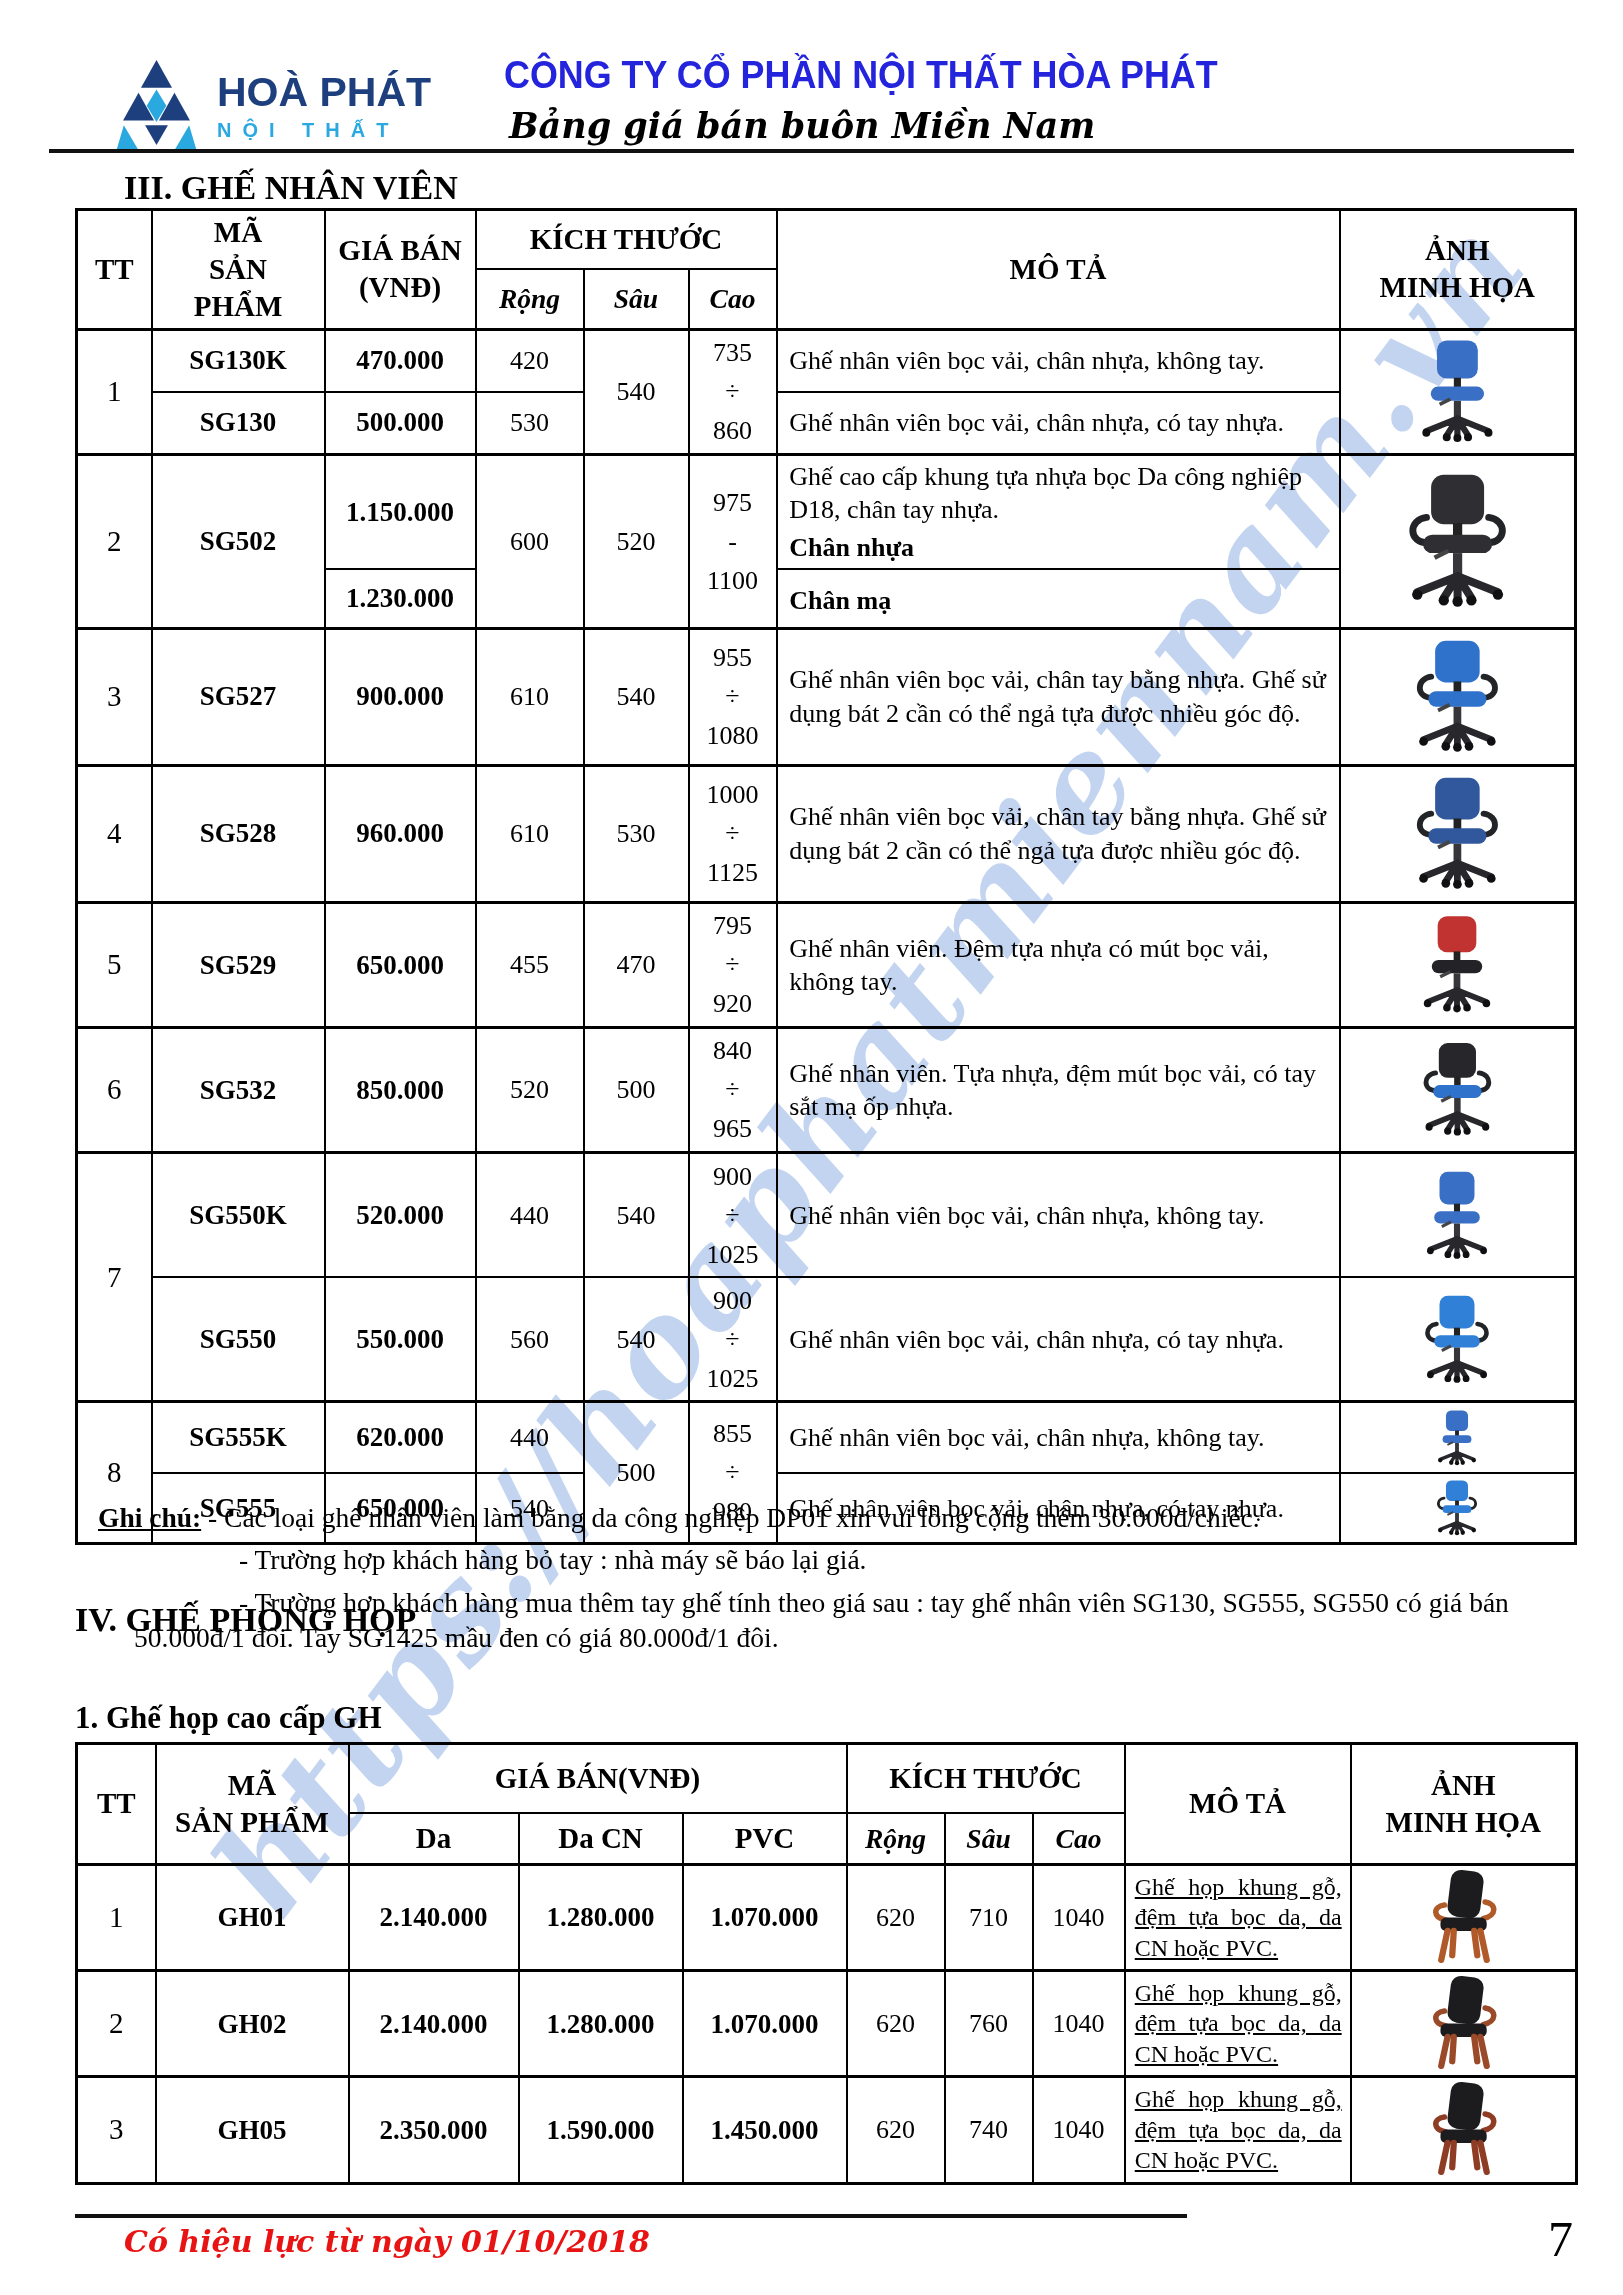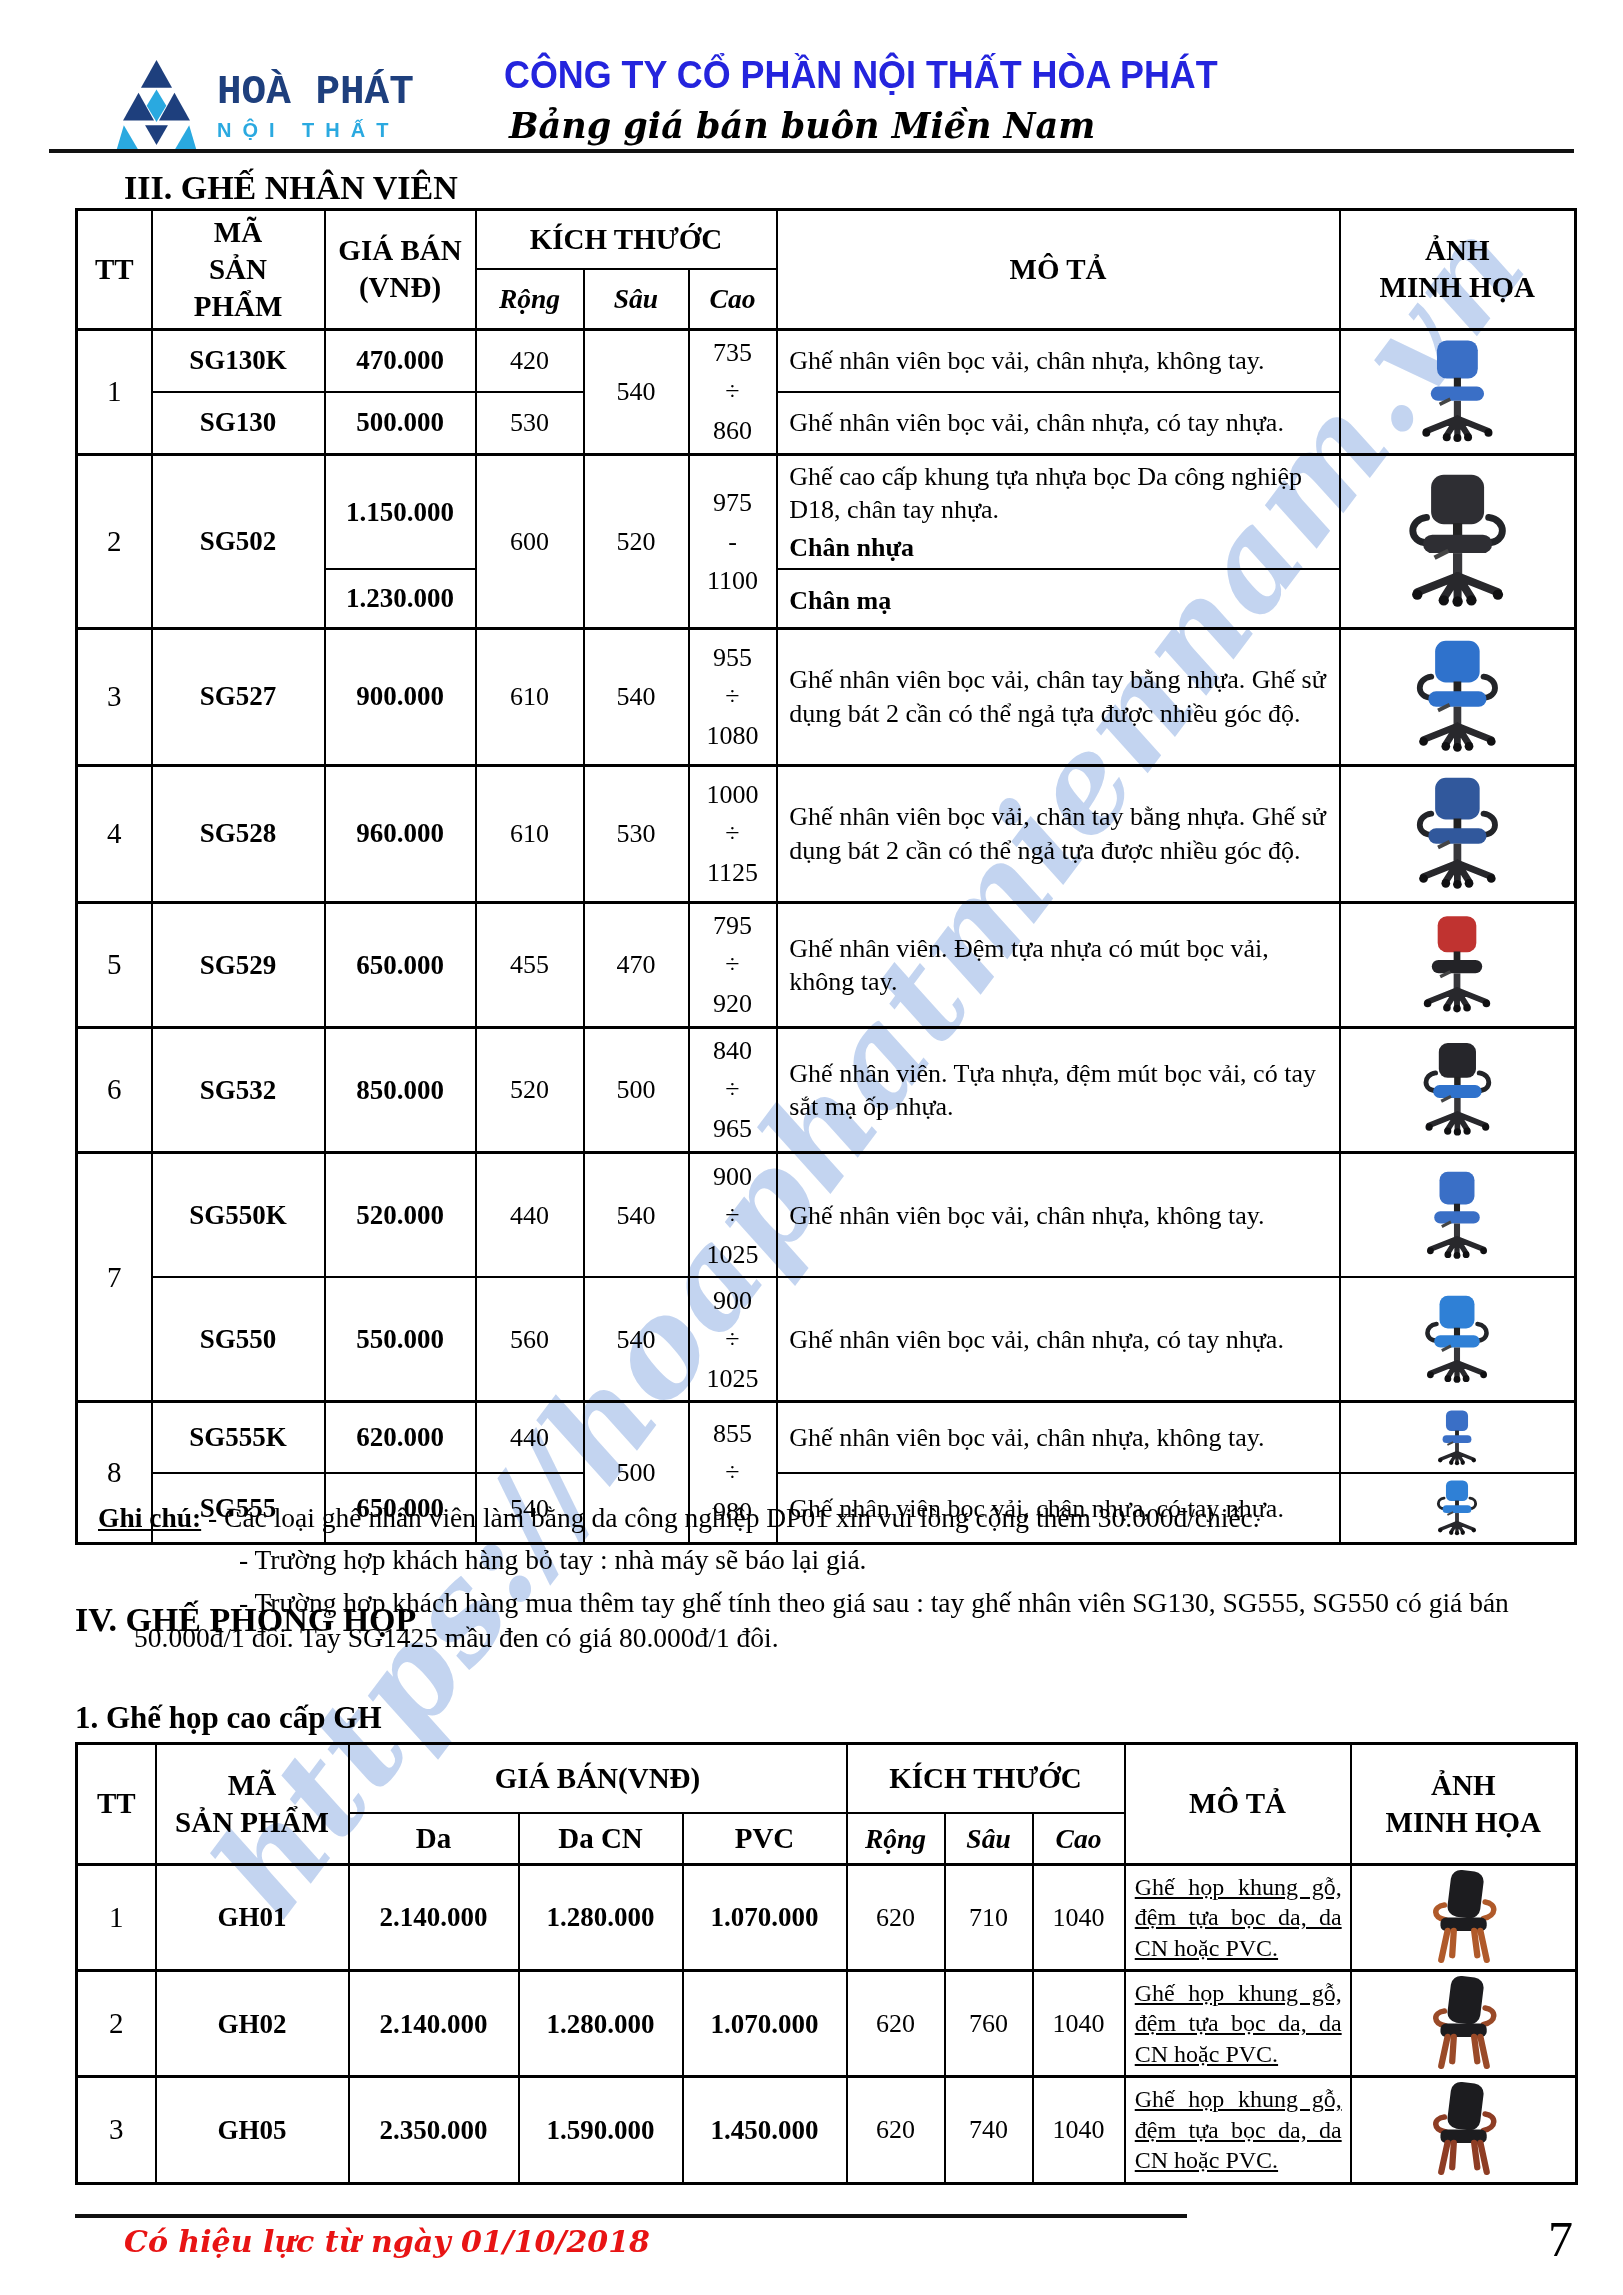--- a/index.html
+++ b/index.html
@@ -7,21 +7,21 @@
         font-family:"Liberation Serif",serif;color:#000;}
   
   .watermark{position:absolute;left:-131px;top:1067px;width:1885px;text-align:center;
     transform:rotate(-53deg);font-family:"DejaVu Serif",serif;font-style:italic;
     font-size:130px;font-weight:bold;color:var(--watermark,#93b2e4);opacity:.55;
     letter-spacing:2.6px;z-index:0;pointer-events:none;white-space:nowrap;}
   .content{position:relative;z-index:1;}
   
   .logo-tri{position:absolute;left:110px;top:60px;width:93px;height:98px;}
   .logo-text{position:absolute;left:217px;top:72px;}
-  .logo-l1{font-family:Liberation Mono, monospace;font-weight:700;font-size:41px;
+  .logo-l1{font-family:Liberation Sans, sans-serif;font-weight:700;font-size:41px;
            color:var(--navy,#1e3f7d);letter-spacing:0px;line-height:1;}
   .logo-l2{font-family:"Liberation Sans",sans-serif;font-weight:700;font-size:20px;
            color:var(--lblue,#2aa9e0);letter-spacing:11px;margin-top:6.5px;line-height:1;}
   .company{position:absolute;left:504px;top:55px;font-family:"Liberation Sans",sans-serif;
            font-weight:700;font-size:39px;color:var(--title-blue,#2424dd);
            transform:scaleX(.92);transform-origin:left;white-space:nowrap;line-height:1.05;}
   .subtitle{position:absolute;left:509px;top:105px;font-family:"DejaVu Serif",serif;
             font-style:italic;font-weight:700;font-size:35px;white-space:nowrap;}
   .top-rule{position:absolute;left:49px;top:149px;width:1525px;height:3.9px;background:#111;}
   

